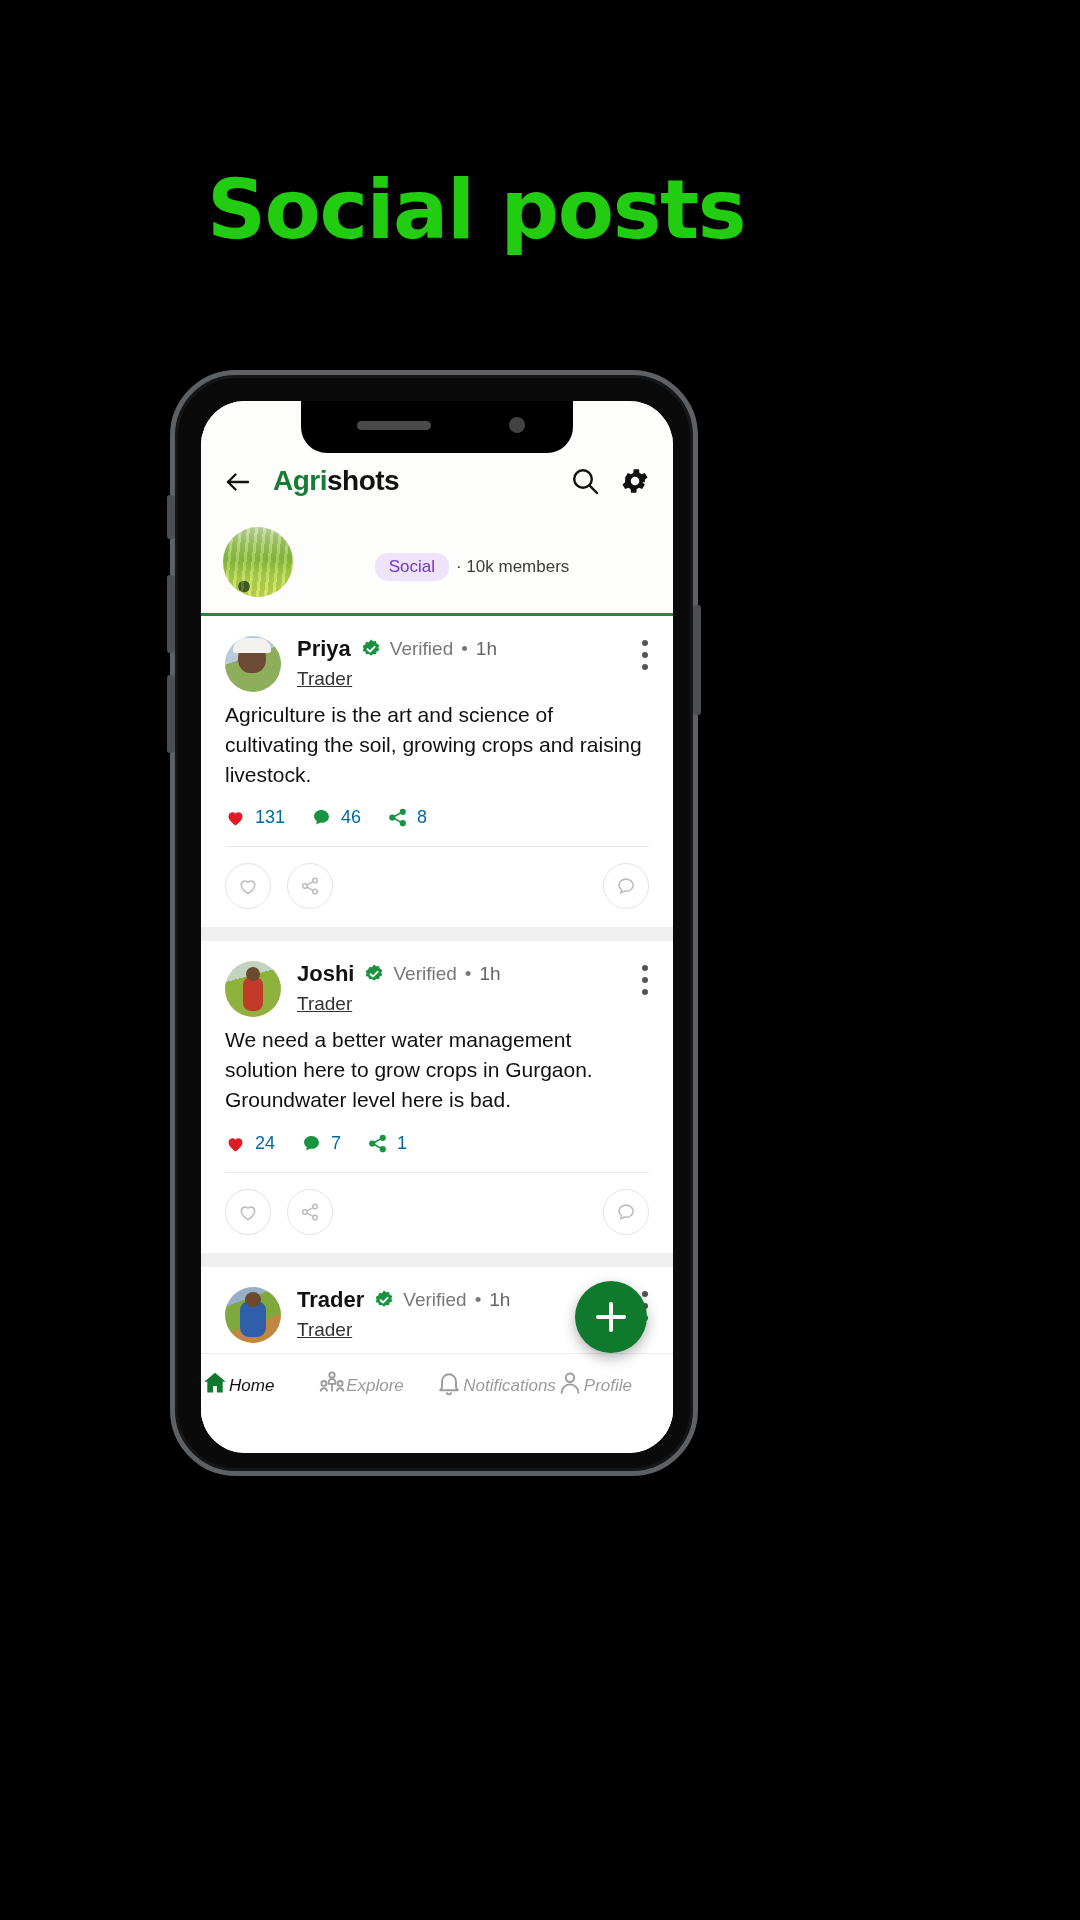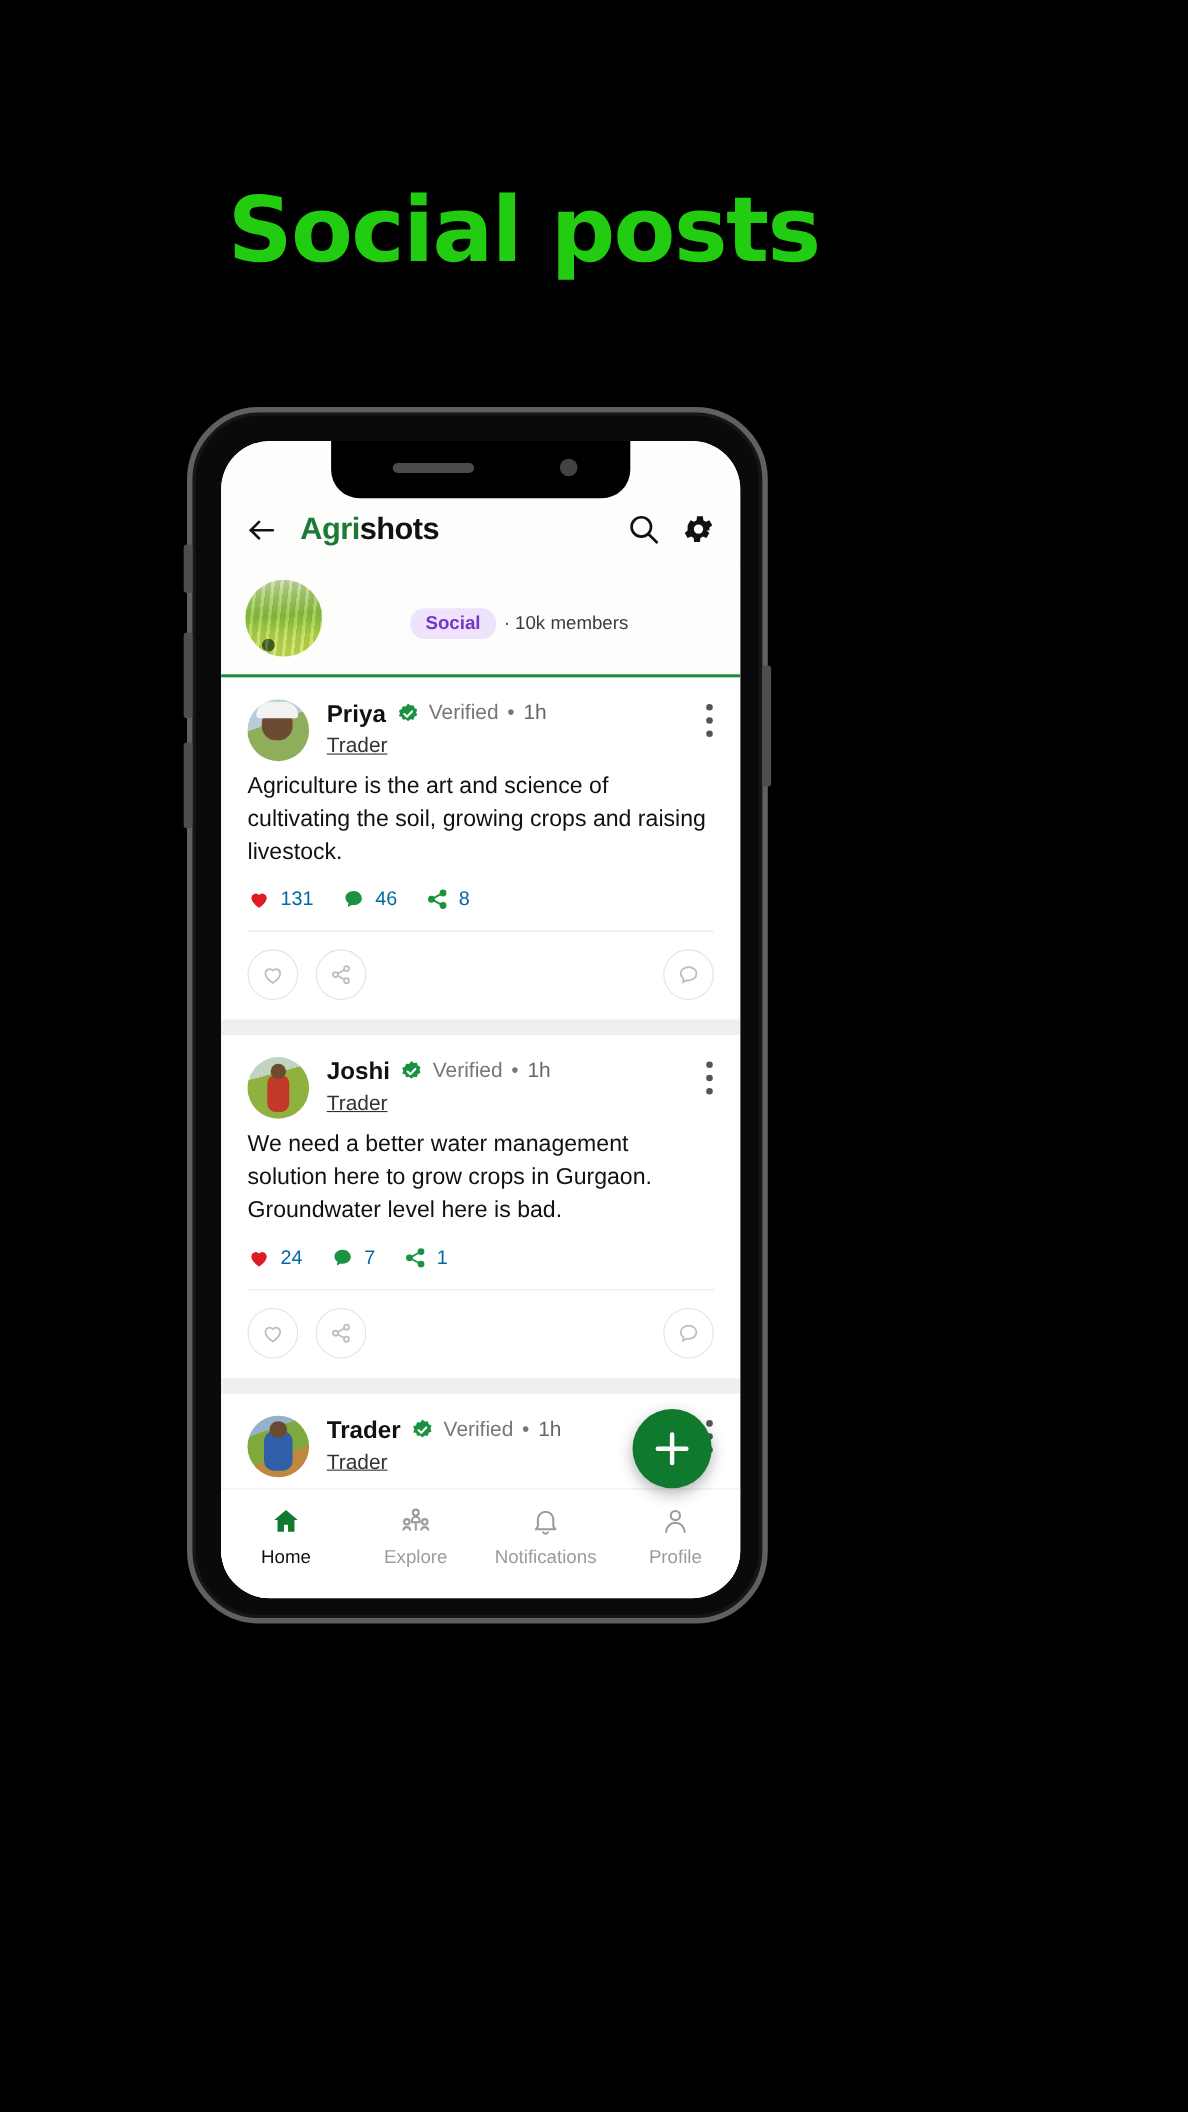--- a/index.html
+++ b/index.html
@@ -79,21 +79,21 @@
   }
   .comm-avatar::after{
     content:""; position:absolute; inset:0;
     background:repeating-linear-gradient(96deg, rgba(255,255,255,.16) 0 3px, rgba(60,95,20,.16) 3px 8px);
   }
   .comm-text { flex:1; text-align:center; }
   .comm-name { font-size:24px; font-weight:bold; color:#1a1a1a; }
   .comm-meta { margin-top:9px; display:flex; align-items:center; justify-content:center; gap:7px; }
   .badge {
     background:#efe3fb; color:#7436c9; font-size:17px;
-    padding:4px 14px; border-radius:13px; font-weight:bold;
+    padding:4px 14px; border-radius:13px; font-weight:normal;
   }
   .members { font-size:17px; color:#3c3c3c; }
 
   
   .feed { background:#eeeeee; height:820px; overflow:hidden; position:relative; }
   .post { background:#fff; padding:20px 24px 0 24px; }
   .gap { height:14px; background:#efefef; }
 
   .post-head { display:flex; align-items:flex-start; }
   .p-avatar { width:56px; height:56px; border-radius:50%; flex:0 0 auto; position:relative; overflow:hidden; }
@@ -142,21 +142,21 @@
   }
   .fab:before { content:""; position:absolute; width:30px; height:4px; background:#fff; border-radius:2px; }
   .fab:after  { content:""; position:absolute; width:4px; height:30px; background:#fff; border-radius:2px; }
 
   
   .bottom-nav {
     position:absolute; left:0; bottom:0; width:100%; height:100px;
     background:#fff; border-top:1px solid #ededed;
     display:flex; align-items:flex-start; padding-top:12px; z-index:25;
   }
-  .nav-item { flex:1; display:flex; flex-direction:column; align-items:center; cursor:pointer; }
+  .nav-item { flex:1; display:flex; flex-direction:row; align-items:center; cursor:pointer;font-style:italic; }
   .nav-ico { height:34px; display:flex; align-items:center; justify-content:center; }
   .nav-label { font-size:17px; margin-top:6px; color:#9b9b9b; }
   .nav-item.active .nav-label { color:#111; }
 </style>
 </head>
 <body>
 
 <div class="stage">
 
   <div class="hero-title">Social posts</div>

